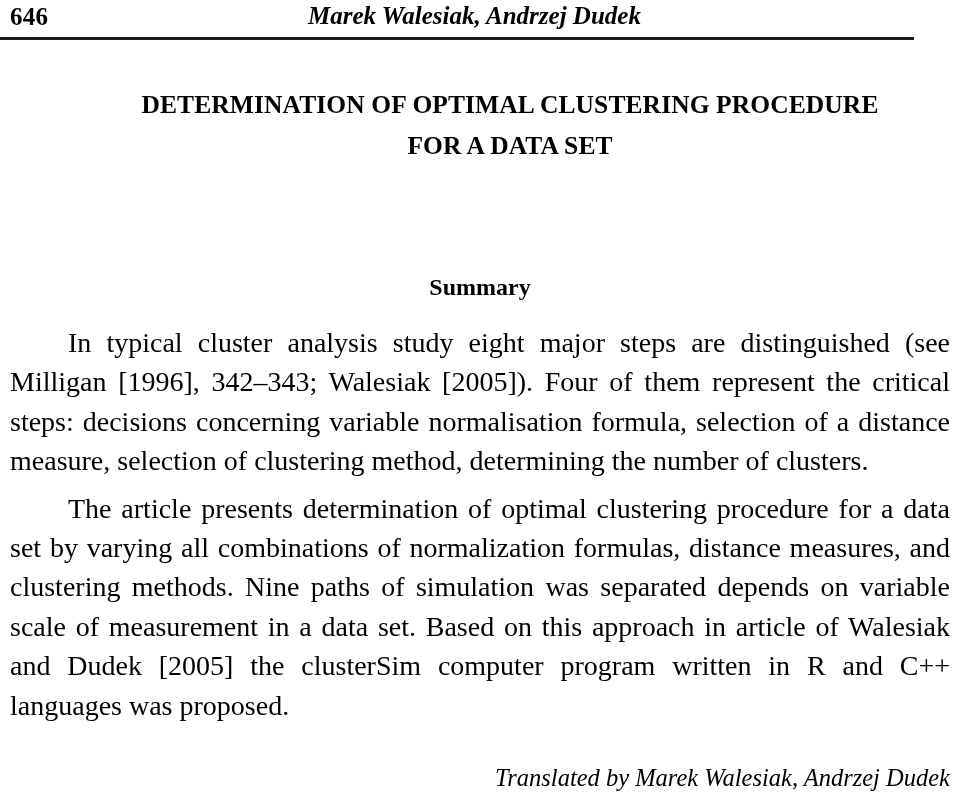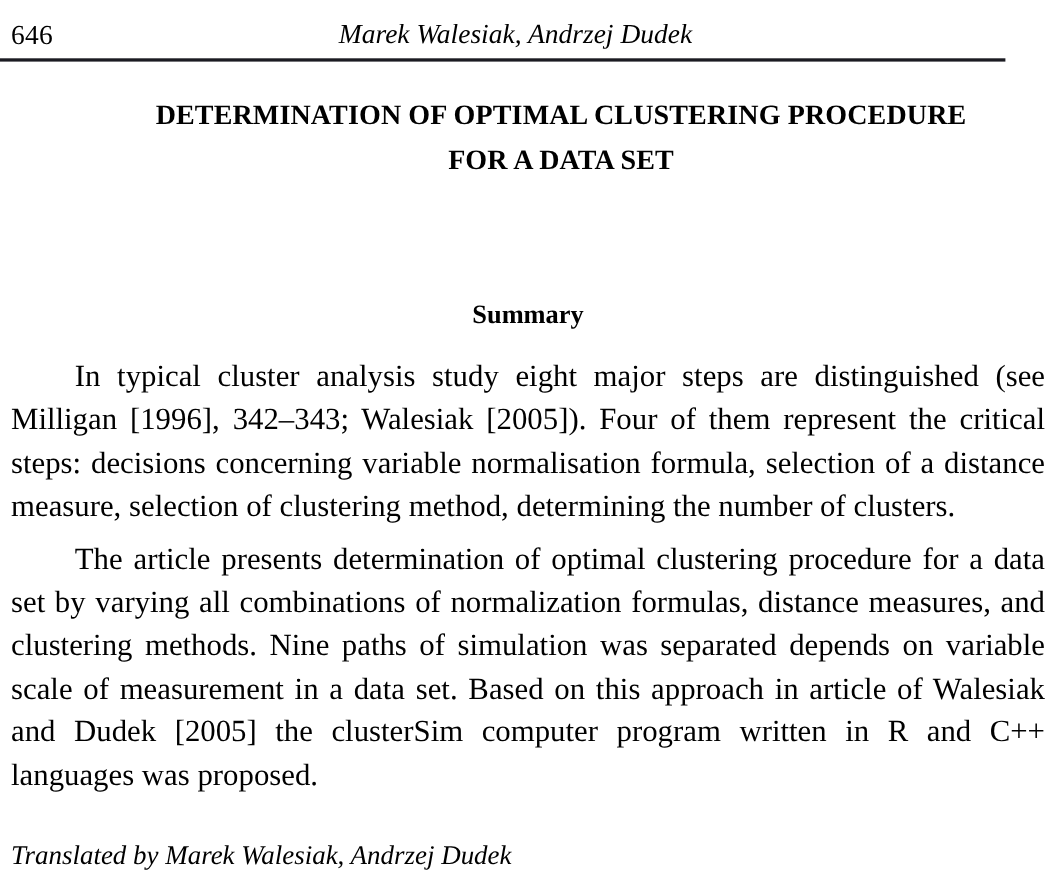--- a/index.html
+++ b/index.html
@@ -20,24 +20,25 @@
   .page {
     position: relative;
     width: 960px;
     height: 804px;
     box-sizing: border-box;
   }
 
   
   .running-head {
     position: absolute;
-    top: 16px;
+    top: 0;
     left: 0;
     width: 808px;
     height: 44px;
+    font-weight: bold;
   }
   .folio {
     position: absolute;
     left: 10px;
     top: 2px;
     font-size: 25px;
     line-height: 30px;
     letter-spacing: 0.2px;
   }
   .head-authors {
@@ -106,21 +107,21 @@
   .para + .para {
     margin-top: 8px;
   }
 
   
   .translator {
     position: absolute;
     top: 762px;
     left: 10px;
     width: 940px;
-    text-align: left;
+    text-align: right;
     font-size: 24.5px;
     font-style: italic;
     line-height: 32px;
     white-space: nowrap;
   }
 </style>
 </head>
 <body>
 
 <div class="page">

